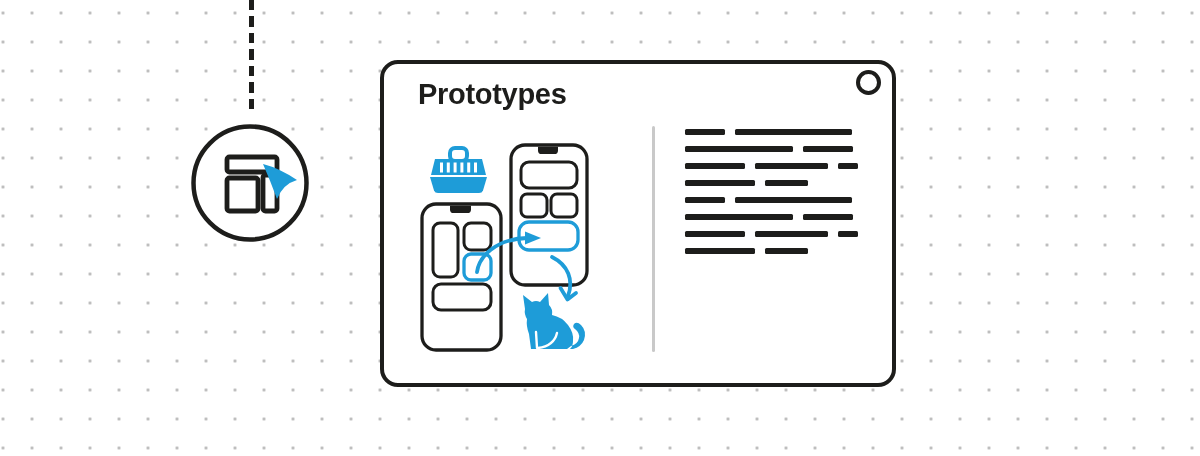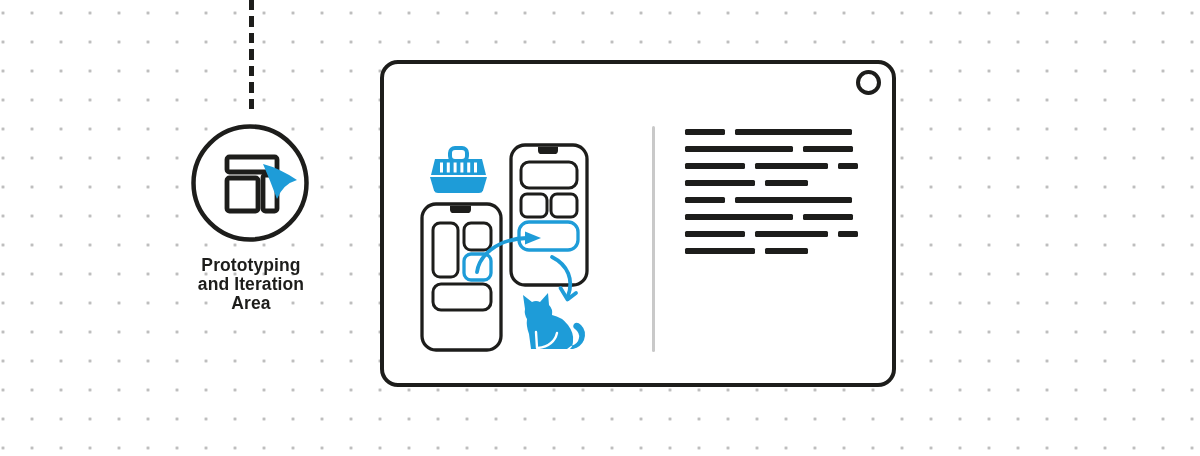--- a/index.html
+++ b/index.html
@@ -76,27 +76,23 @@
       <circle cx="59" cy="59" r="56.5" fill="#ffffff" stroke="var(--ink)" stroke-width="4.5"></circle>
       <g>
         <rect class="icon-wire" x="36" y="33" width="50" height="15" rx="2.5"></rect>
         <rect class="icon-wire" x="36" y="54" width="31" height="33" rx="2.5"></rect>
         <rect class="icon-wire" x="72" y="51" width="14" height="36" rx="2.5"></rect>
       </g>
       <path class="blue-fill" d="M72,40 Q88,44 106,56 Q92,60 86,75 Q79,56 72,40 Z"></path>
     </svg>
   </div>
 
-  <div class="marker-label">
-    <span>Prototyping</span>
-    <span>and Iteration</span>
-    <span>Area</span>
-  </div>
 
   <div class="card">
+    <div class="card-title">Prototypes</div>
     <div class="pin"></div>
 
     <svg class="illustration" viewBox="0 0 508 319">
 
       <g>
         <rect x="66" y="84" width="17" height="13" rx="5" fill="none" stroke="var(--accent)" stroke-width="4"></rect>
         <path class="blue-fill" d="M51,95 L98,95 L102,111 L47,111 Z"></path>
         <g fill="#ffffff">
           <rect x="56" y="98.5" width="3" height="10"></rect>
           <rect x="62.8" y="98.5" width="3" height="10"></rect>

